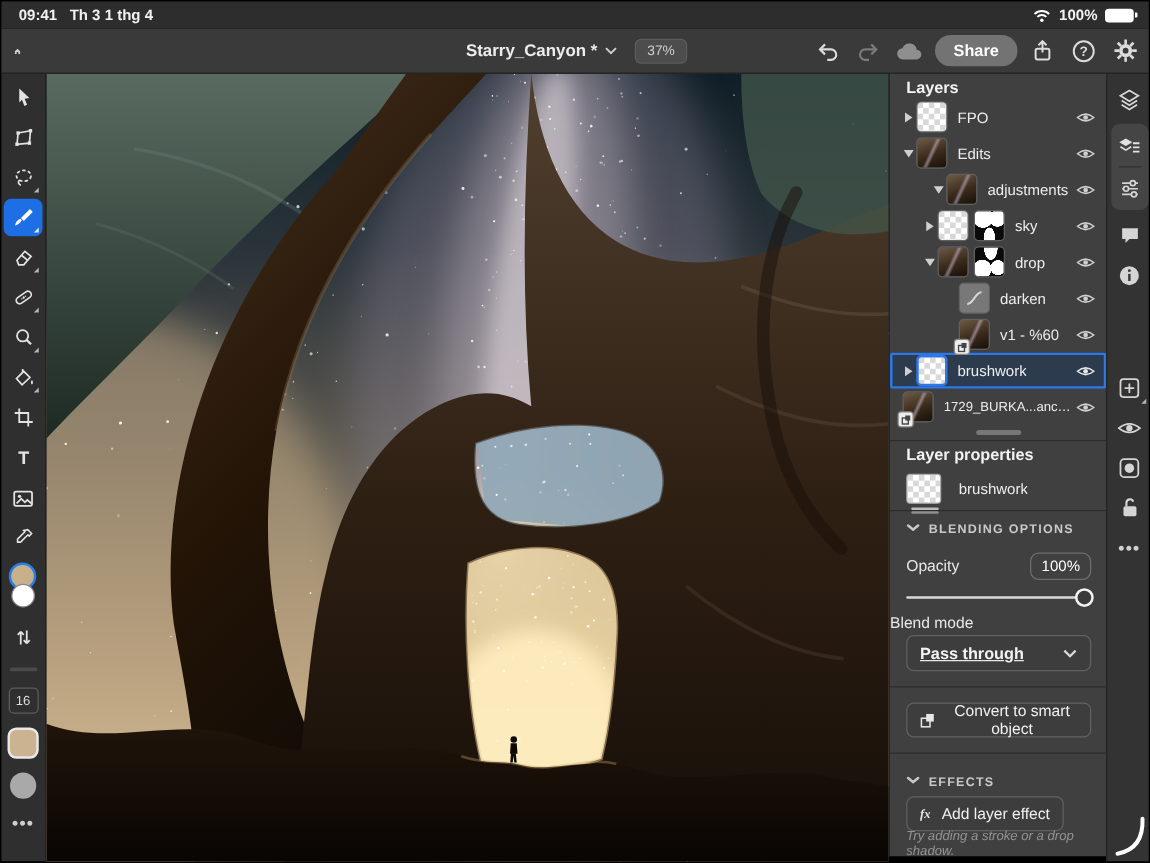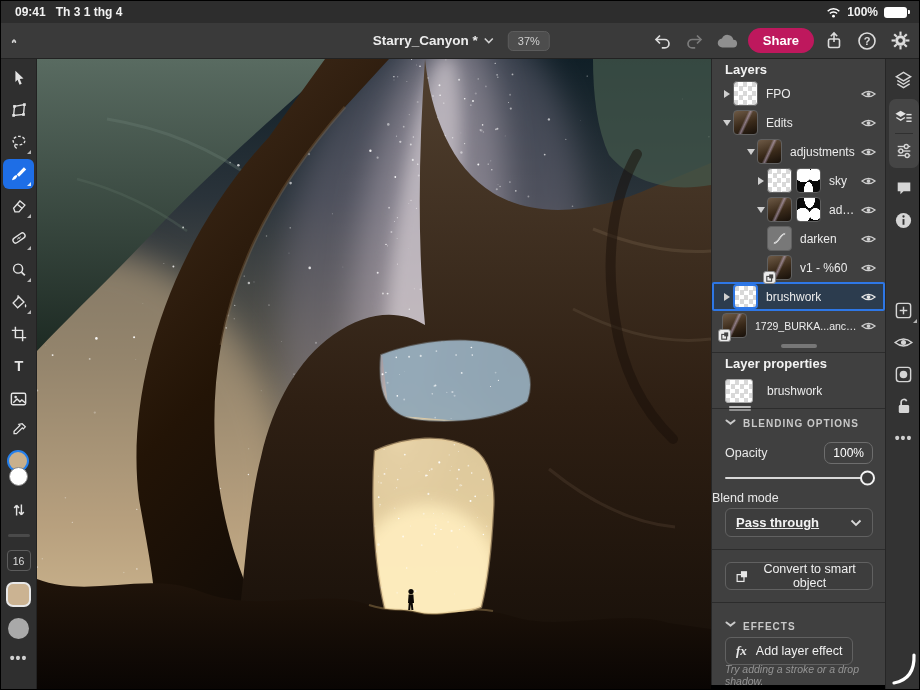--- a/index.html
+++ b/index.html
@@ -14,21 +14,21 @@
   .batt:after{content:"";position:absolute;right:-3px;top:3.5px;width:2px;height:4px;background:#fff;border-radius:0 1px 1px 0;}
 
   
   .topbar{position:absolute;left:0;top:22px;width:920px;height:36px;background:#3a3a3a;border-bottom:1px solid #222;display:flex;align-items:center;z-index:5;}
   .topbar .homewrap{padding:0 10px;}
   .titlegrp{position:absolute;left:50%;transform:translateX(-53%);display:flex;align-items:center;gap:14px;}
   .doctitle{display:flex;align-items:center;gap:6px;color:#ececec;font-size:13.5px;font-weight:bold;margin-left:12px;}
   .zoombadge{background:#4d4d4d;border:1px solid #5c5c5c;border-radius:5px;color:#cfcfcf;font-size:11px;padding:3px 9px;}
   .rightgrp{position:absolute;right:8px;display:flex;align-items:center;gap:7px;}
   .tbtn{width:26px;height:26px;display:flex;align-items:center;justify-content:center;}
-  .sharebtn{background:#be185d;color:#fff;font-size:13px;font-weight:bold;border:none;border-radius:13px;height:25px;padding:0 15px;display:flex;align-items:center;}
+  .sharebtn{background:#737373;color:#fff;font-size:13px;font-weight:bold;border:none;border-radius:13px;height:25px;padding:0 15px;display:flex;align-items:center;}
 
   
   .toolrail{position:absolute;left:0;top:58px;width:36px;height:632px;background:#2f2f2f;border-right:1px solid #222;display:flex;flex-direction:column;align-items:center;z-index:4;}
   .tool{position:relative;width:31px;height:30px;margin:1px 0;display:flex;align-items:center;justify-content:center;border-radius:6px;}
   .tool.seltool{background:#1e6ee6;}
   .tool .cornertri{position:absolute;right:3px;bottom:3px;width:0;height:0;border-left:4px solid transparent;border-bottom:4px solid #b5b5b5;}
   .raildiv{width:22px;height:3px;border-radius:2px;background:#4a4a4a;margin:8px 0;}
   .sizebox{width:24px;height:21px;border:1px solid #5c5c5c;border-radius:4px;color:#ddd;font-size:10.5px;display:flex;align-items:center;justify-content:center;margin:5px 0;}
   .fgbg{position:relative;width:30px;height:42px;margin:4px 0 2px;}
   .fgcol{position:absolute;left:3px;top:0;width:22px;height:22px;border-radius:50%;border:2px solid #2680eb;}
@@ -38,21 +38,21 @@
   .dots{color:#cfcfcf;font-size:14px;letter-spacing:1px;font-weight:bold;margin:6px 0;}
 
   
   .canvas{position:absolute;left:36px;top:58px;width:674px;height:632px;background:#000;}
 
   
   .panel{position:absolute;left:710px;top:52px;width:174px;height:632px;background:#404040;border-left:1px solid #262626;color:#e8e8e8;overflow:hidden;z-index:4;}
   .ptitle{height:26px;display:flex;align-items:flex-end;padding:0 0 2px 13px;font-size:13px;font-weight:bold;color:#f3f3f3;}
   .lrow{height:29px;display:flex;align-items:center;padding-right:9px;}
   .lrow.sel{background:#2c3c4e;box-shadow:inset 0 0 0 2px #2e77e6;border-radius:2px;}
-  .ind0{padding-left:8px;}.ind0b{padding-left:10px;}.ind1{padding-left:32px;}.ind2{padding-left:42px;}.ind3{padding-left:55px;}
+  .ind0{padding-left:8px;}.ind0b{padding-left:10px;}.ind1{padding-left:32px;}.ind2{padding-left:25px;}.ind3{padding-left:55px;}
   .exp{width:13px;display:flex;align-items:center;justify-content:center;flex:0 0 13px;}
   .exp .tri-r{width:0;height:0;border-top:4.5px solid transparent;border-bottom:4.5px solid transparent;border-left:6px solid #cfcfcf;}
   .exp .tri-d{width:0;height:0;border-left:4.5px solid transparent;border-right:4.5px solid transparent;border-top:6px solid #cfcfcf;}
   .thumbwrap{position:relative;margin-right:8px;flex:0 0 auto;display:flex;gap:4px;align-items:center;}
   .thumb{width:25px;height:25px;border-radius:4px;border:1px solid #606060;}
   .thumb.checker{background:repeating-conic-gradient(#ffffff 0% 25%, #d8d8d8 0% 50%) 0 0/9px 9px;background-color:#fff;}
   .lrow.sel .thumb.checker{border:2px solid #2e77e6;}
   .thumb.photo{background:linear-gradient(115deg,transparent 42%,rgba(205,185,215,.55) 50%,transparent 58%),linear-gradient(160deg,#6e5a46 0%,#3a2a1a 55%,#17100a 100%);}
   .thumb.mask1{background:radial-gradient(circle at 28% 22%,#fff 0 33%,transparent 34%),radial-gradient(circle at 78% 25%,#fff 0 26%,transparent 27%),radial-gradient(ellipse at 50% 95%,#fff 0 28%,transparent 29%),#0a0a0a;}
   .thumb.mask2{background:radial-gradient(circle at 25% 75%,#fff 0 30%,transparent 31%),radial-gradient(circle at 80% 70%,#fff 0 24%,transparent 25%),radial-gradient(ellipse at 55% 0%,#fff 0 30%,transparent 31%),#0a0a0a;}
@@ -80,21 +80,21 @@
   .sliderrow{height:20px;display:flex;align-items:center;padding:0 12px 0 13px;}
   .slider{position:relative;width:100%;height:2px;background:#d9d9d9;border-radius:1px;}
   .knob{position:absolute;right:-2px;top:50%;transform:translateY(-50%);width:15px;height:15px;border-radius:50%;border:2.5px solid #f2f2f2;background:#3a3a3a;}
   .bmlabelrow{height:20px;display:flex;align-items:center;}
   .dropdown{margin:0 12px 0 13px;height:29px;border:1px solid #616161;border-radius:6px;display:flex;align-items:center;justify-content:space-between;padding:0 10px;background:#3d3d3d;text-decoration:underline;}
   .dropdown .dtext{font-size:13px;font-weight:bold;color:#f3f3f3;}
   .gapdiv{height:25px;position:relative;}
   .gapdiv:after{content:"";position:absolute;left:0;right:0;top:12px;border-top:1px solid #2c2c2c;}
   .panelbtn{margin:0 12px 0 13px;height:28px;border:1px solid #616161;border-radius:6px;background:#3d3d3d;display:flex;align-items:center;gap:9px;padding:0 10px;color:#f0f0f0;font-size:12.5px;}
   .hintrow{height:20px;display:flex;align-items:center;padding-left:13px;font-size:10.5px;font-style:italic;color:#949494;}
-  .fx{font-style:italic;font-weight:bold;font-size:13px;color:#e8e8e8;font-family:"Liberation Serif",serif;}
+  .fx{font-style:italic;font-weight:bold;font-size:10px;color:#e8e8e8;font-family:"Liberation Serif",serif;}
 
   
   .taskrail{position:absolute;left:884px;top:58px;width:36px;height:632px;background:#333;border-left:1px solid #262626;display:flex;flex-direction:column;align-items:center;z-index:4;}
   .ticon{position:relative;width:30px;height:30px;display:flex;align-items:center;justify-content:center;margin:1px 0;border-radius:6px;}
   .tgroup{background:#454545;border-radius:7px;margin:4px 0;display:flex;flex-direction:column;align-items:center;padding:1px 0;}
   .tgroup .gdiv{width:18px;height:1px;background:#303030;margin:1px 0;}
   .ticon .cornertri{position:absolute;right:2px;bottom:2px;width:0;height:0;border-left:4px solid transparent;border-bottom:4px solid #b5b5b5;}
   .arc{position:absolute;right:2px;bottom:6px;}
   .gapflex{flex:1 0 auto;}
   svg{display:block;}
@@ -902,21 +902,21 @@
     </div>
 
     <div class="lrow ind2">
       <span class="exp">
           <span class="tri-d"></span>
         </span>
       <span class="thumbwrap">
         <span class="thumb photo"></span>
         <span class="thumb mask2"></span>
       </span>
-      <span class="lbl">adding</span>
+      <span class="lbl">drop</span>
       <span class="eye">
           <svg width="15" height="12" viewBox="0 0 16 12">
             <path d="M1,6 Q8,0.2 15,6 Q8,11.8 1,6 Z" stroke="#cfcfcf" stroke-width="1.3" fill="none"></path>
             <circle cx="8" cy="6" r="2" fill="#cfcfcf"></circle>
           </svg>
         </span>
     </div>
 
     <div class="lrow ind3">
       <span class="thumbwrap">

